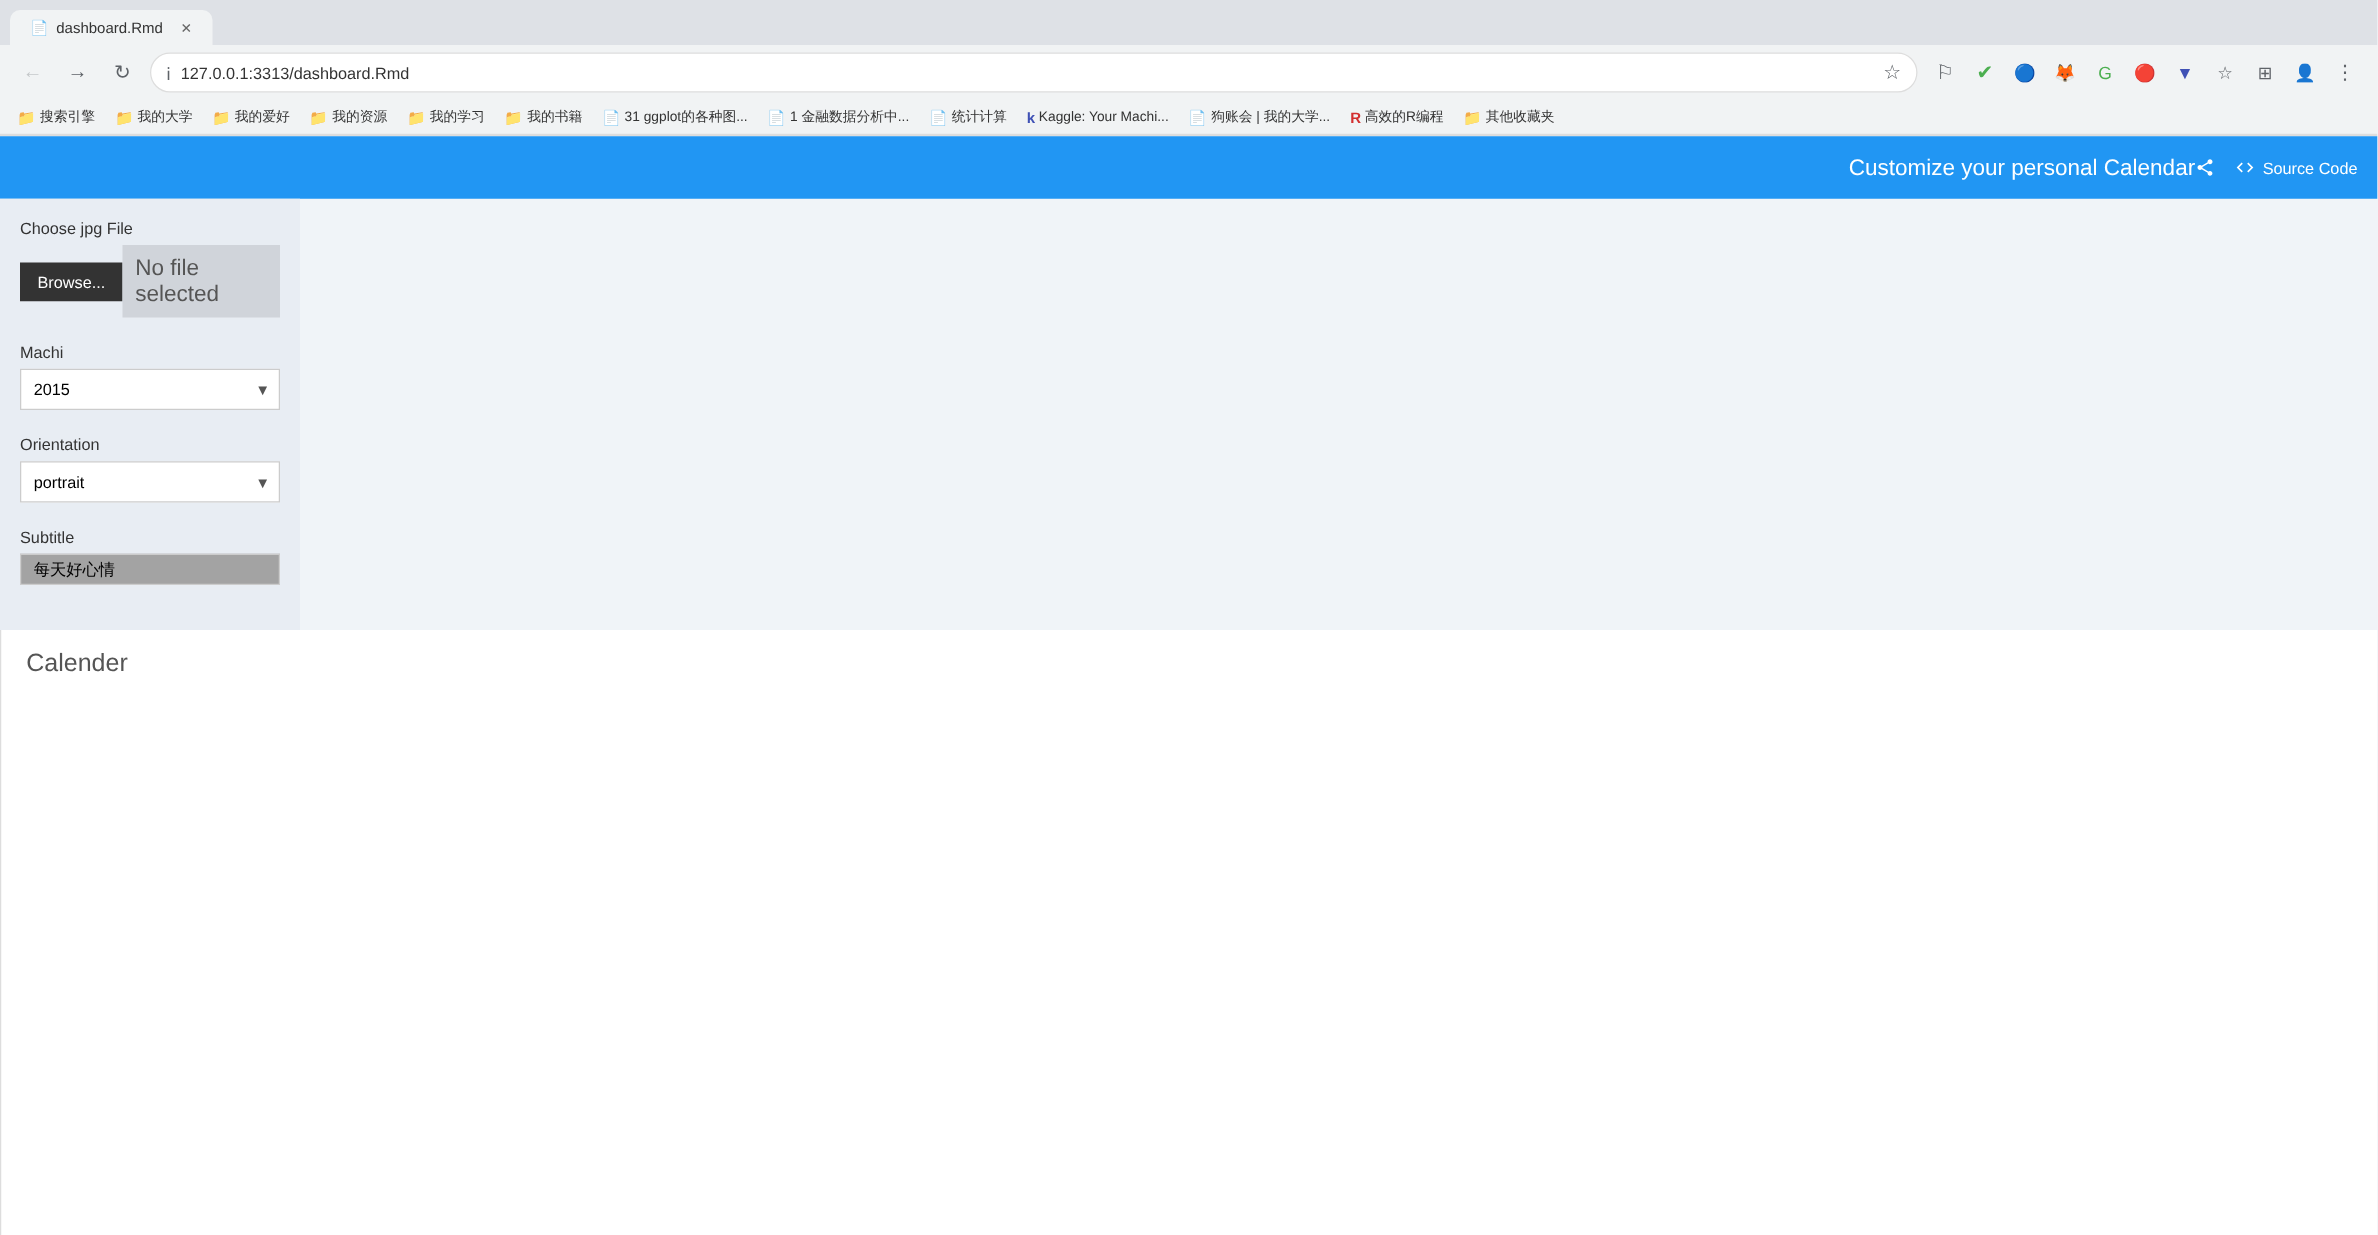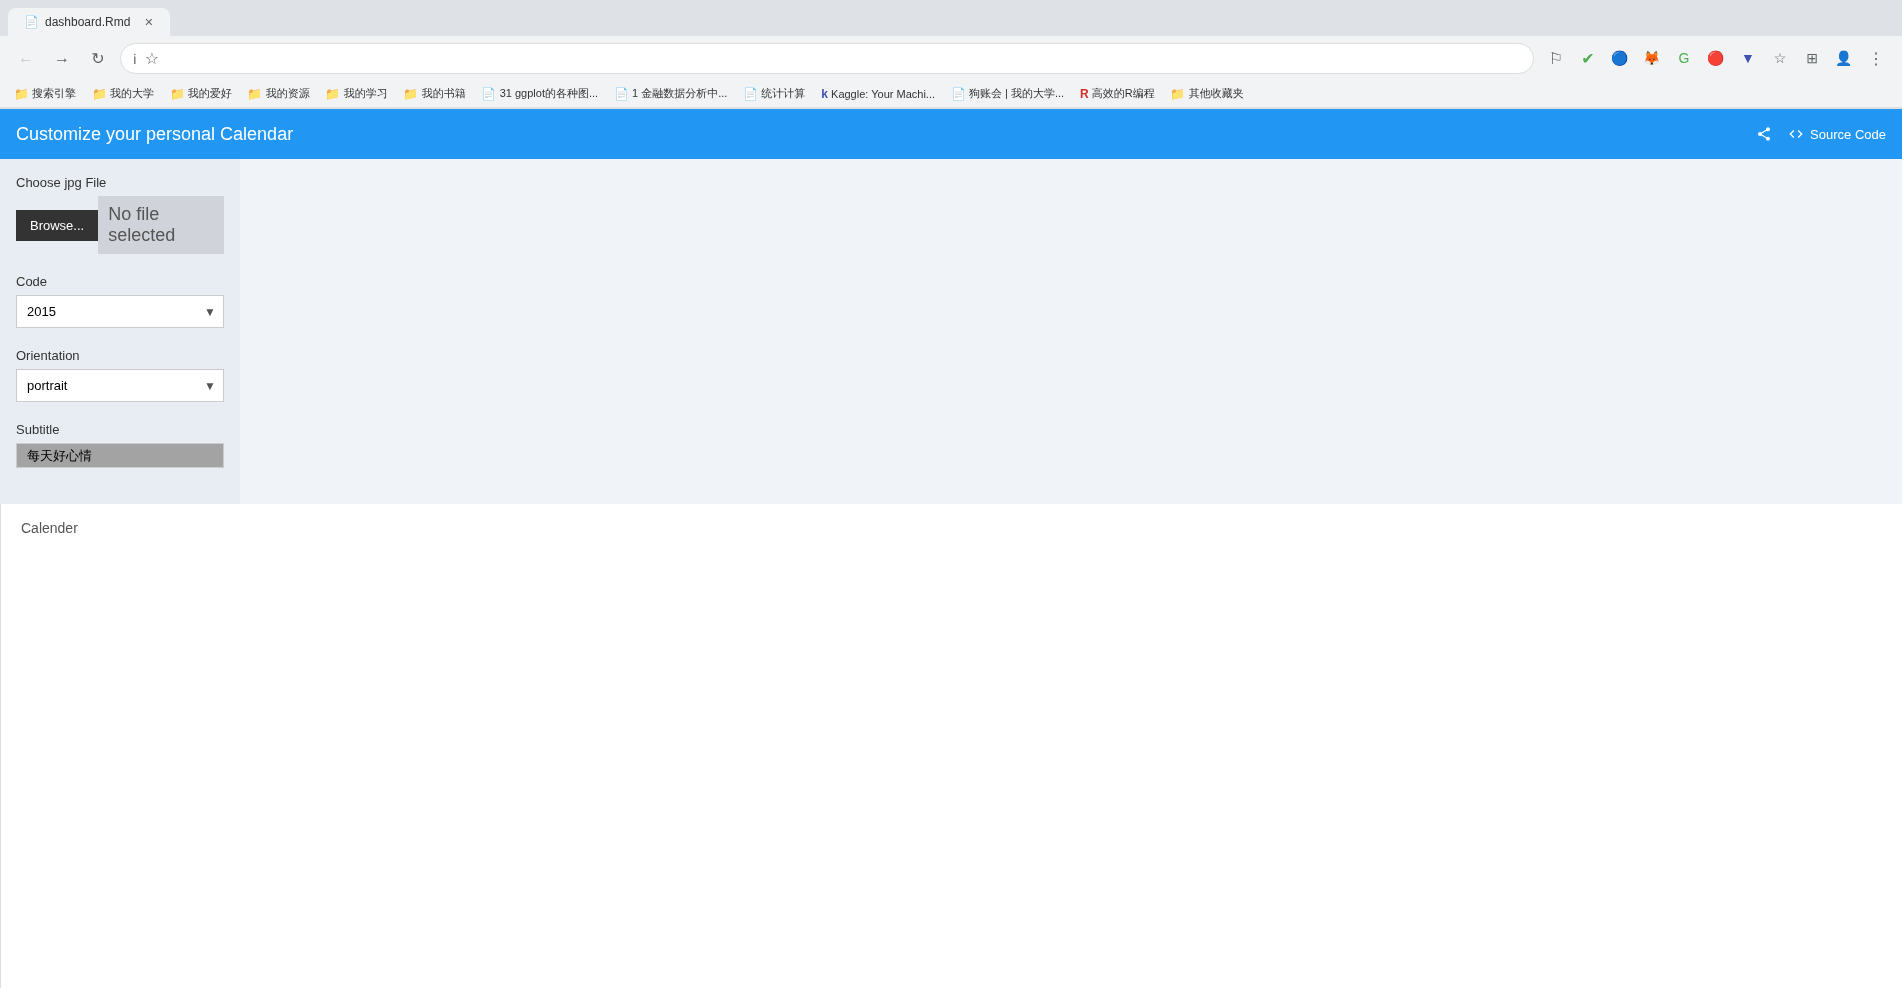--- a/index.html
+++ b/index.html
@@ -92,21 +92,21 @@
     .bookmark-folder-icon { font-size: 12px; }
 
     
     .app-header {
       background: #2196F3;
       color: white;
       padding: 0 16px;
       height: 50px;
       display: flex;
       align-items: center;
-      justify-content: space-between;
+      justify-content: flex-end;
     }
     .app-title {
       font-size: 18px;
       font-weight: normal;
     }
     .header-actions {
       display: flex; align-items: center; gap: 16px;
     }
     .header-btn {
       background: none; border: none; color: white;
@@ -188,21 +188,21 @@
     }
 
     
     .content-area {
       flex: 1;
       background: white;
       border-left: 1px solid #ddd;
       padding: 16px 20px;
     }
     .content-title {
-      font-size: 14px;
+      font-size: 20px;
       color: #555;
       margin-bottom: 12px;
     }
     .error-text {
       color: #d32f2f;
       font-size: 14px;
     }
     .error-label {
       font-weight: bold;
     }
@@ -219,20 +219,21 @@
       <span style="margin-left:8px;font-size:11px;color:#666;">✕</span>
     </div>
   </div>
 
   <div class="nav-bar">
     <button class="nav-btn disabled">←</button>
     <button class="nav-btn">→</button>
     <button class="nav-btn">↻</button>
     <div class="address-bar">
       <span style="color:#5f6368;font-size:14px;">ℹ</span>
+      <span class="address-text">127.0.0.1:3313/dashboard.Rmd</span>
       <span style="color:#5f6368;font-size:16px;">☆</span>
     </div>
     <div class="nav-icons">
       <div class="nav-icon">⚐</div>
       <div class="nav-icon" style="color:#4CAF50;">✔</div>
       <div class="nav-icon" style="font-size:14px;">🔵</div>
       <div class="nav-icon" style="font-size:14px;">🦊</div>
       <div class="nav-icon" style="color:#4CAF50;font-size:14px;">G</div>
       <div class="nav-icon" style="font-size:14px;">🔴</div>
       <div class="nav-icon" style="color:#3F51B5;font-size:14px;">▼</div>
@@ -322,21 +323,21 @@
 
     <div class="sidebar-section">
       <div class="sidebar-label">Choose jpg File</div>
       <div class="file-input-row">
         <button class="browse-btn">Browse...</button>
         <span class="no-file-label">No file selected</span>
       </div>
     </div>
 
     <div class="sidebar-section">
-      <div class="sidebar-label">Code</div>
+      <div class="sidebar-label">Machi</div>
       <div class="select-wrapper">
         <select>
           <option>2013</option>
           <option>2014</option>
           <option selected="">2015</option>
           <option>2016</option>
           <option>2017</option>
           <option>2018</option>
           <option>2019</option>
           <option>2020</option>

